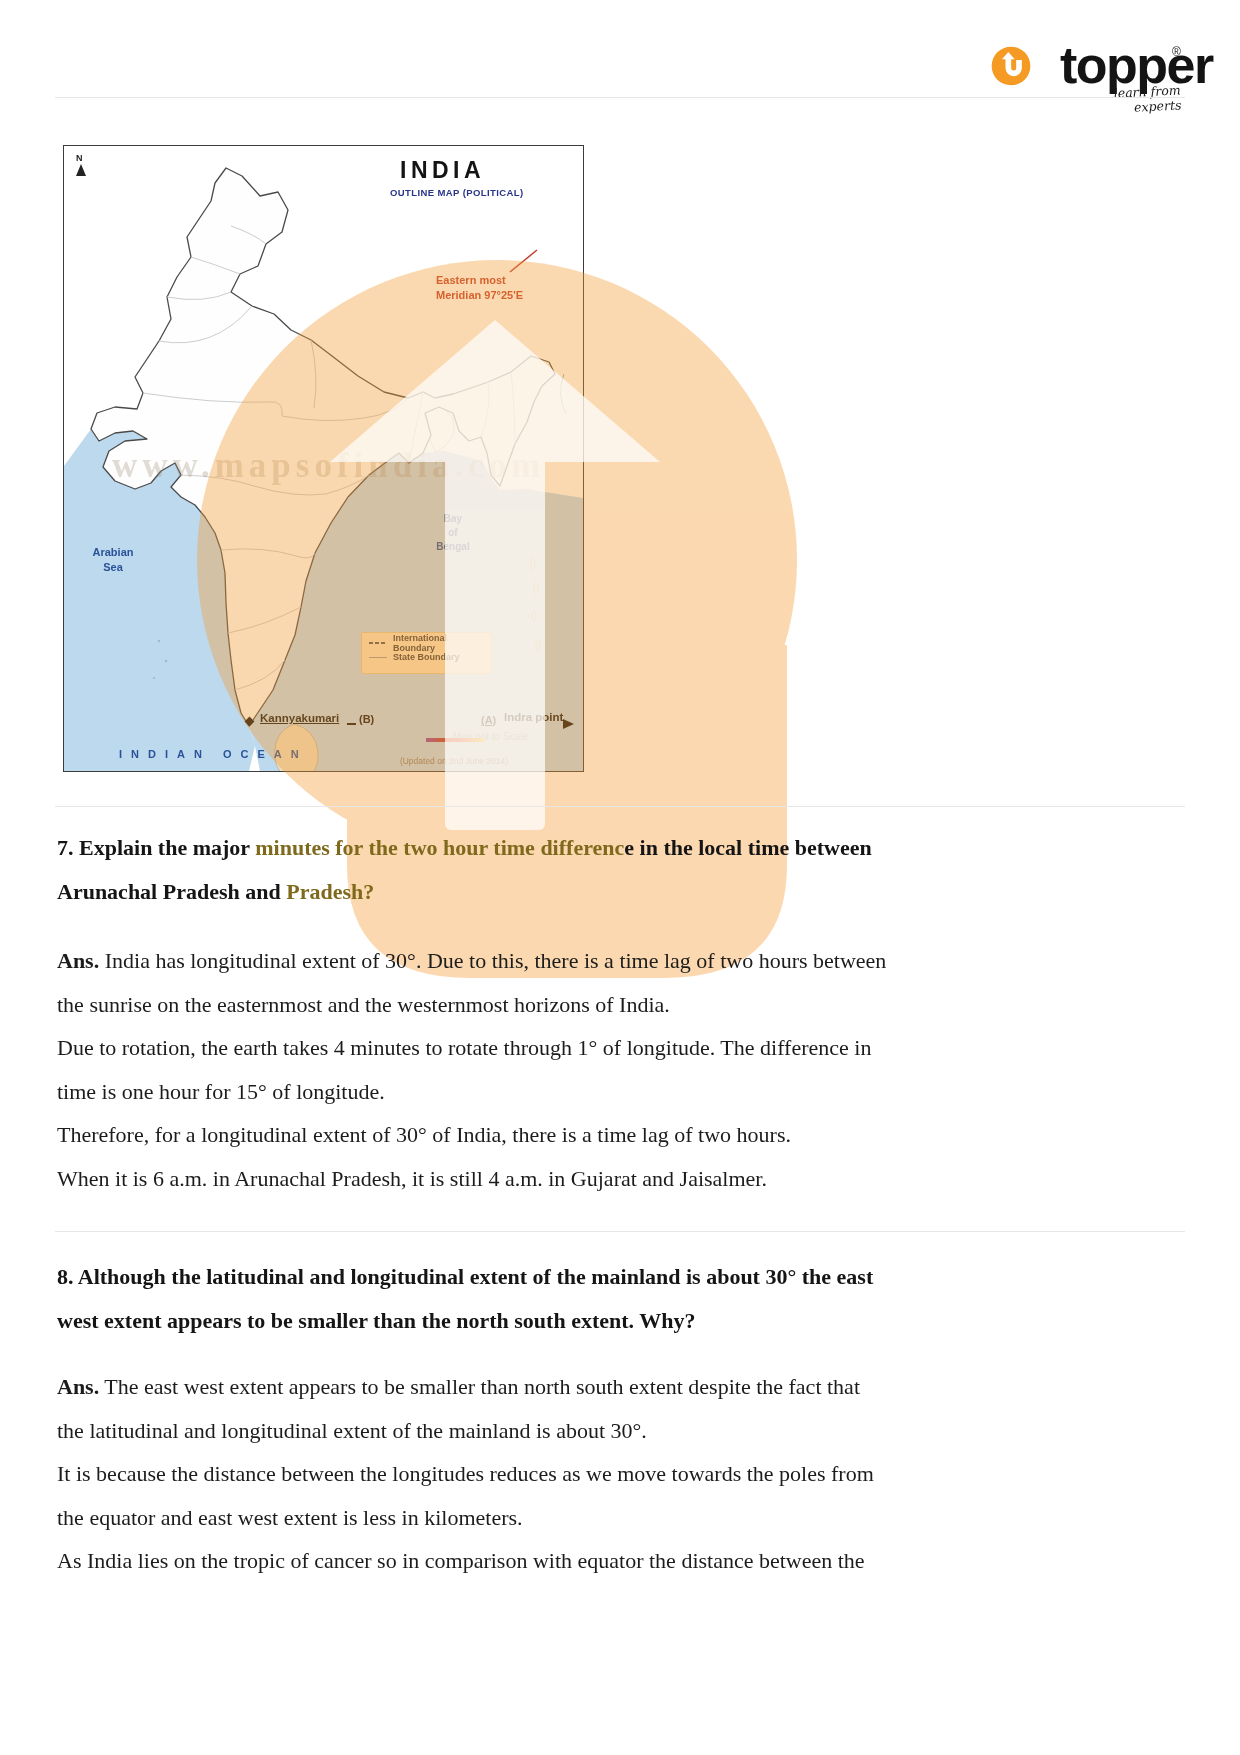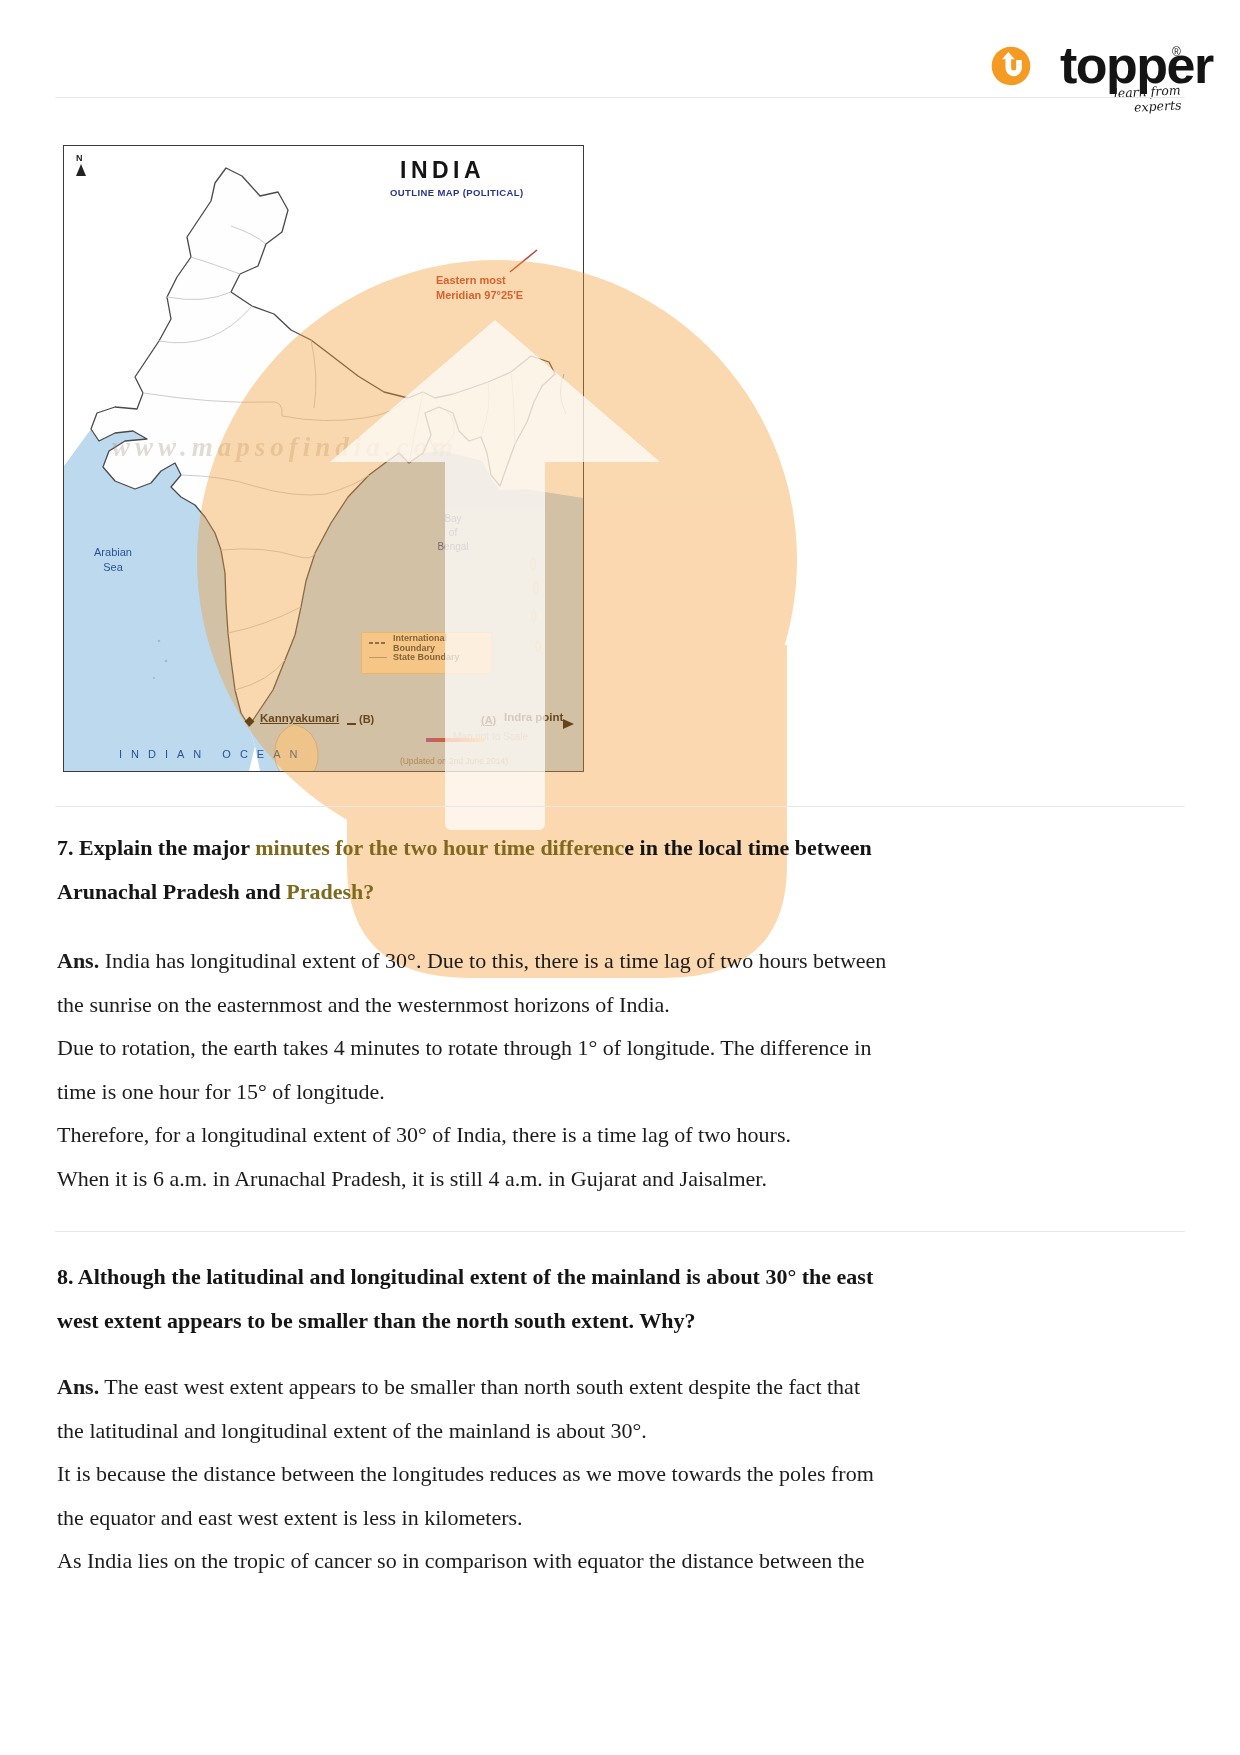--- a/index.html
+++ b/index.html
@@ -19,43 +19,43 @@
 
   .rule{position:absolute;left:55px;width:1130px;height:1px;background:#e7e7e7;}
 
   
   #map{position:absolute;left:63px;top:145px;width:519px;height:625px;
        border:1.5px solid #3c3c3c;overflow:hidden;background:#fff;}
   #map .geo{position:absolute;left:0;top:0;}
   .map-label{position:absolute;font-family:"Liberation Sans",sans-serif;}
   .map-title{left:336px;top:11px;font-size:23px;font-weight:bold;letter-spacing:4.5px;color:#141414;}
   .map-subtitle{left:326px;top:41px;font-size:9.5px;font-weight:bold;letter-spacing:.4px;color:#28348A;}
-  .sea{color:#2A5298;font-weight:normal;white-space:pre-line;}
+  .sea{color:#2A5298;font-weight:bold;white-space:pre-line;}
   .lbl-arabian{left:14px;top:399px;width:70px;text-align:center;font-size:11px;line-height:15px;}
   .lbl-bay{left:366px;top:366px;width:46px;text-align:center;font-size:10px;line-height:14px;}
   .lbl-ocean{left:55px;top:602px;font-size:11px;letter-spacing:9px;}
   .lbl-meridian{left:372px;top:127px;width:108px;font-size:11px;font-weight:bold;color:#C2402F;
        white-space:pre-line;line-height:15px;}
   .lbl-kanya{left:196px;top:566px;font-size:11.5px;font-weight:bold;color:#101010;
        text-decoration:underline;}
   .kanya-diamond{position:absolute;left:182px;top:572px;width:7px;height:7px;background:#101010;
        transform:rotate(45deg);}
   .kanya-line{position:absolute;left:283px;top:577px;width:9px;height:2px;background:#101010;}
   .lbl-b{left:295px;top:567px;font-size:11px;font-weight:bold;color:#101010;}
   .lbl-scale{left:350px;top:585px;font-size:10px;color:#9aa0a6;padding-left:39px;}
   .lbl-a{left:417px;top:568px;font-size:11px;font-weight:bold;color:#101010;text-decoration:underline;}
   .lbl-indra{left:440px;top:565px;font-size:11.5px;font-weight:bold;color:#101010;}
   .indra-arrow{position:absolute;left:499px;top:573px;width:0;height:0;
        border-top:5px solid transparent;border-bottom:5px solid transparent;border-left:11px solid #101010;}
   .grad-bar{position:absolute;left:362px;top:592px;width:58px;height:4px;
        background:linear-gradient(90deg,#8e44ad,#c0392b 35%,#e74c3c 60%,#f1c40f);}
   .lbl-copy1{left:300px;top:599px;width:180px;text-align:left;font-size:8.5px;color:#7d6a54;font-weight:bold;margin-top:41px;}
   .lbl-copy2{left:300px;top:610px;width:180px;text-align:center;font-size:8.5px;color:#8d7c68;}
-  .map-watermark{left:48px;top:286px;font-family:"Liberation Serif",serif;font-style:italic;
-       font-weight:bold;font-size:27px;letter-spacing:5px;color:rgba(155,140,115,.30);}
+  .map-watermark{left:48px;top:300px;font-family:"Liberation Serif",serif;
+       font-weight:bold;font-size:35px;letter-spacing:5px;color:rgba(155,140,115,.30);}
   .legend{position:absolute;left:297px;top:486px;width:131px;height:42px;background:#F7E2BE;
        border:1px solid #E2C893;border-radius:2px;padding:3px 0 0 7px;box-sizing:border-box;}
   .legend-row{display:flex;align-items:center;height:14px;}
   .legend-sym1{width:18px;height:2px;margin-right:6px;
        background:repeating-linear-gradient(90deg,#555 0 4px,transparent 4px 6px);}
   .legend-sym2{width:18px;height:1px;margin-right:6px;background:#9a9a9a;}
   .legend-txt{font-family:"Liberation Sans",sans-serif;font-size:9px;font-weight:bold;color:#3d3d3d;}
 
   
   #watermark{position:absolute;left:140px;top:225px;width:780px;height:790px;pointer-events:none;}

